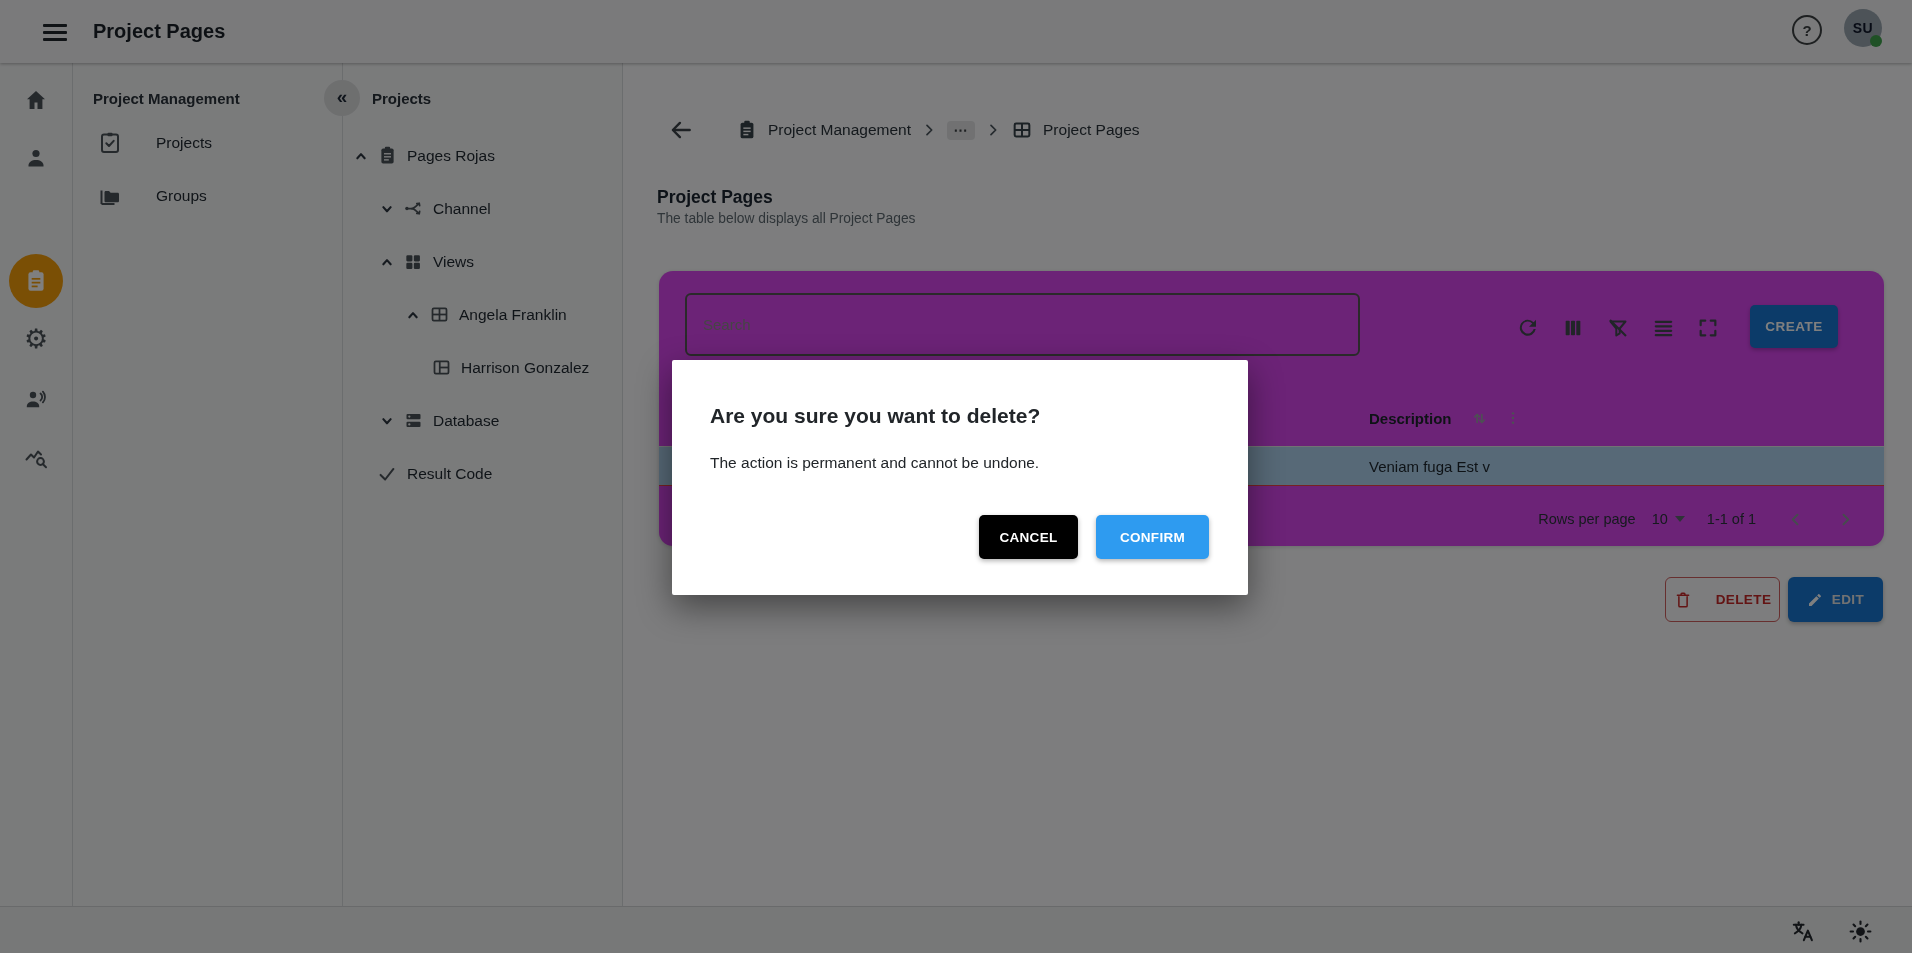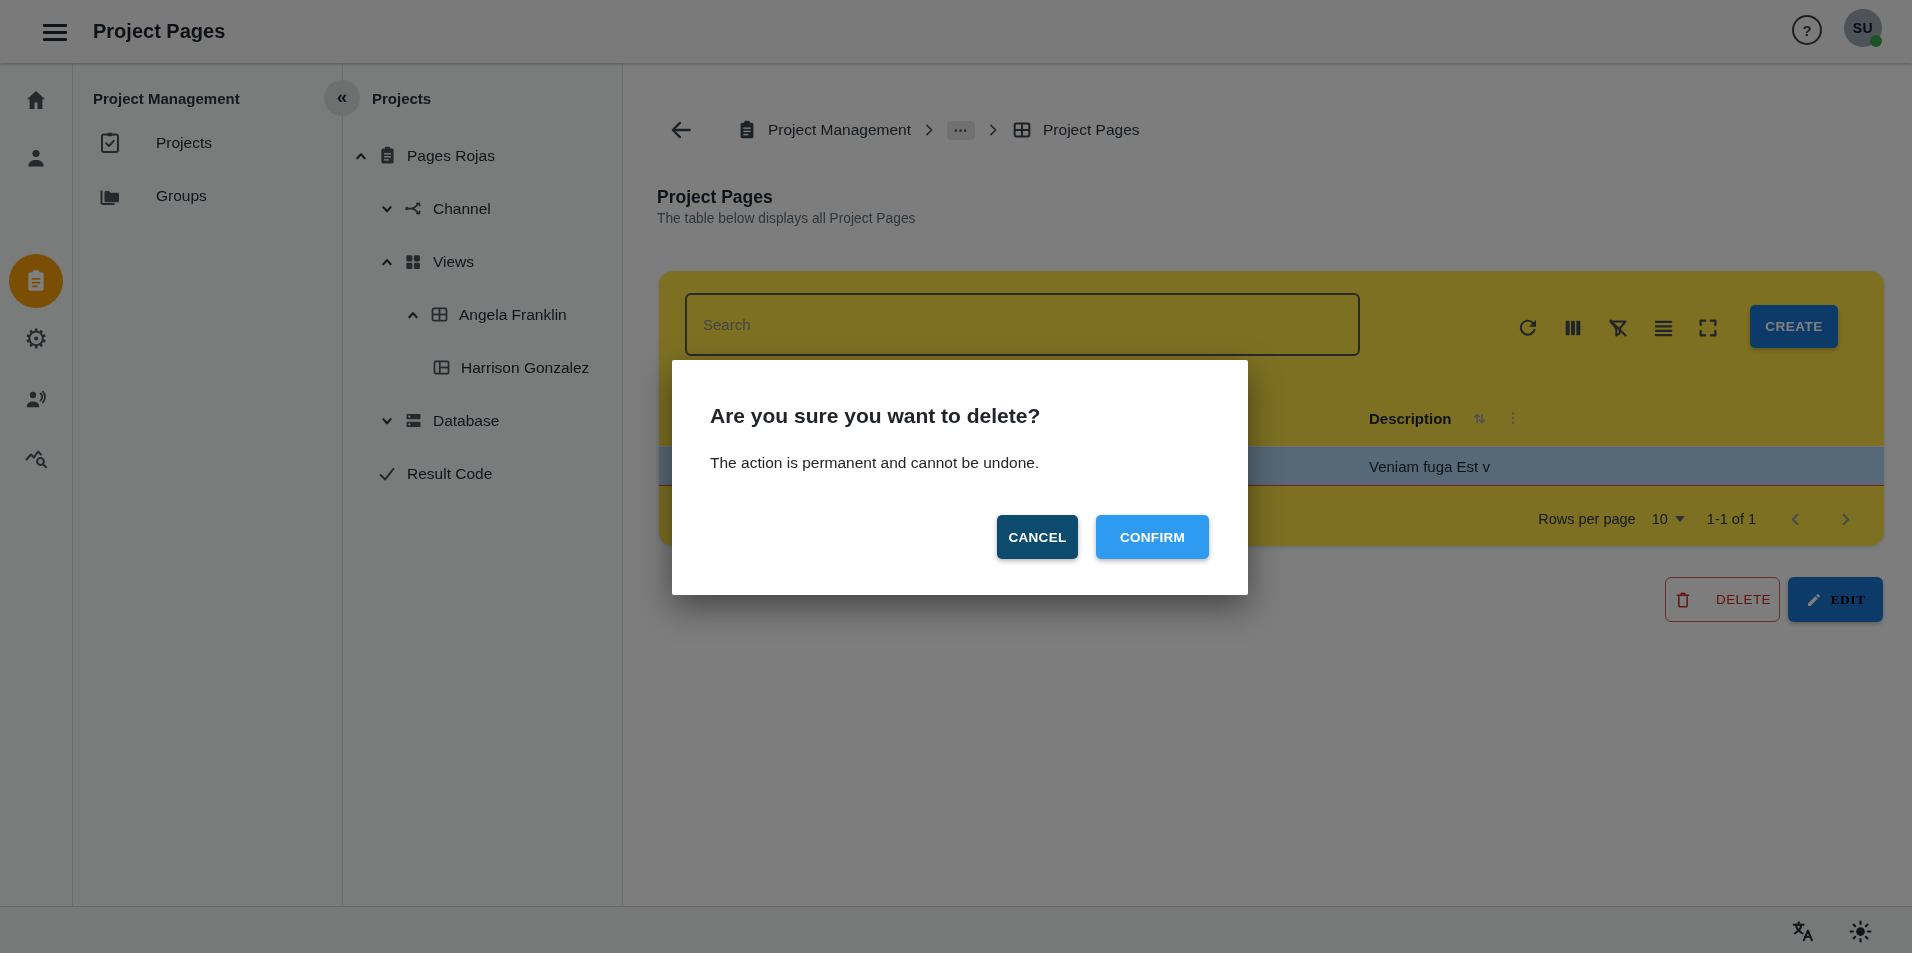--- a/index.html
+++ b/index.html
@@ -64,21 +64,21 @@
   .back-btn{position:absolute;left:663px;top:112px;width:36px;height:36px;background:none;border:none;color:#3c4348;
     display:flex;align-items:center;justify-content:center}
   .breadcrumb{position:absolute;left:736px;top:114px;height:32px;display:flex;align-items:center;gap:10px;color:#37424a}
   .breadcrumb .crumb{font-size:15.5px;color:#2a333b}
   .crumb-chip{width:28px;height:19px;border-radius:4px;background:#e2e3e5;color:#3c4043;display:flex;align-items:center;
     justify-content:center;font-size:14px;font-weight:700;line-height:0;letter-spacing:1px}
   .page-title{position:absolute;left:657px;top:187px;font-size:17.5px;font-weight:700;color:#1b2430}
   .page-subtitle{position:absolute;left:657px;top:211px;font-size:13.8px;color:#5f6a72}
 
   
-  .card{position:absolute;left:659px;top:271px;width:1225px;height:275px;background:#fde047;border-radius:14px;
+  .card{position:absolute;left:659px;top:271px;width:1225px;height:275px;background:#d946ef;border-radius:14px;
     box-shadow:0 1px 4px rgba(0,0,0,.14)}
   .search{position:absolute;left:26px;top:22px;width:675px;height:63px;border:2px solid #555;border-radius:6px;
     padding:0 16px;font-size:15px;color:#333;background:transparent;font-family:"Liberation Sans",sans-serif}
   .search::placeholder{color:#8a8a8a}
   .tool-btn{position:absolute;top:37px;width:40px;height:40px;background:none;border:none;color:#424a50;
     display:flex;align-items:center;justify-content:center}
   .create-btn{position:absolute;left:1091px;top:34px;width:88px;height:43px;background:#1976d2;color:#fff;
     border:none;border-radius:5px;font-size:13.5px;font-weight:700;letter-spacing:.5px;box-shadow:0 2px 4px rgba(0,0,0,.25);
     font-family:"Liberation Sans",sans-serif}
   .col-header{position:absolute;left:710px;top:133px;height:28px;display:flex;align-items:center;gap:6px}
@@ -89,41 +89,41 @@
   .sel-row .cell{margin-left:710px;font-size:15px;color:#1d252c}
   .pagination{position:absolute;right:22px;top:228px;height:40px;display:flex;align-items:center;gap:16px;color:#2b343c}
   .pagination .plabel{font-size:14.5px}
   .pp-select{display:flex;align-items:center;gap:7px;background:none;border:none;font-size:14.5px;color:#2b343c;
     font-family:"Liberation Sans",sans-serif} 
   .tri{width:0;height:0;border-left:5px solid transparent;border-right:5px solid transparent;border-top:6px solid #5c666e}
   .pg-nav{width:34px;height:34px;background:none;border:none;color:#8d969c;display:flex;align-items:center;justify-content:center}
 
   
   .delete-btn{position:absolute;left:1665px;top:577px;width:115px;height:45px;border:1px solid #cf5f5f;border-radius:6px;
-    background:transparent;color:#c62828;font-size:13.5px;font-weight:400;letter-spacing:.4px;display:flex;align-items:center;
+    background:transparent;color:#c62828;font-size:13.5px;font-weight:700;letter-spacing:.4px;display:flex;align-items:center;
     justify-content:center;gap:24px;font-family:"Liberation Sans",sans-serif}
   .edit-btn{position:absolute;left:1788px;top:577px;width:95px;height:45px;border:none;border-radius:6px;background:#1976d2;
-    color:#000000;font-size:13.5px;font-weight:700;letter-spacing:.4px;display:flex;align-items:center;justify-content:center;gap:9px;
-    box-shadow:0 2px 4px rgba(0,0,0,.25);font-family:Liberation Serif, serif}
+    color:#e5e5e5;font-size:13.5px;font-weight:700;letter-spacing:.4px;display:flex;align-items:center;justify-content:center;gap:9px;
+    box-shadow:0 2px 4px rgba(0,0,0,.25);font-family:Liberation Sans, sans-serif}
 
   
   .bottombar{position:absolute;left:0;top:906px;width:1912px;height:47px;background:#eef0f1;border-top:1px solid #d2d5d7}
   .bb-btn{position:absolute;top:6px;width:36px;height:36px;background:none;border:none;color:#24292e;
     display:flex;align-items:center;justify-content:center}
 
   
   .overlay{position:absolute;left:0;top:0;width:1912px;height:953px;background:rgba(0,0,0,.5);z-index:50}
   .dialog{position:absolute;left:672px;top:360px;width:576px;height:235px;background:#fff;z-index:60;border-radius:2px;
     box-shadow:0 12px 34px rgba(0,0,0,.45)}
   .dialog-title{position:absolute;left:38px;top:44px;font-size:21px;font-weight:700;color:#212529}
   .dialog-body{position:absolute;left:38px;top:94px;font-size:15.5px;color:#212529}
   .dialog-actions{position:absolute;right:39px;top:155px;display:flex;gap:18px}
   .dlg-btn{height:44px;border:none;border-radius:5px;color:#fff;font-size:13.5px;font-weight:700;letter-spacing:.3px;
     box-shadow:0 2px 5px rgba(0,0,0,.3);font-family:"Liberation Sans",sans-serif}
-  .cancel{width:81px;background:#0c4a6e}
+  .cancel{width:99px;background:#000000}
   .confirm{width:113px;background:#2e9bf0}
 </style>
 </head>
 <body>
 
 <div class="appbar">
   <button class="hamburger">
       <span></span>
       <span></span>
       <span></span>

